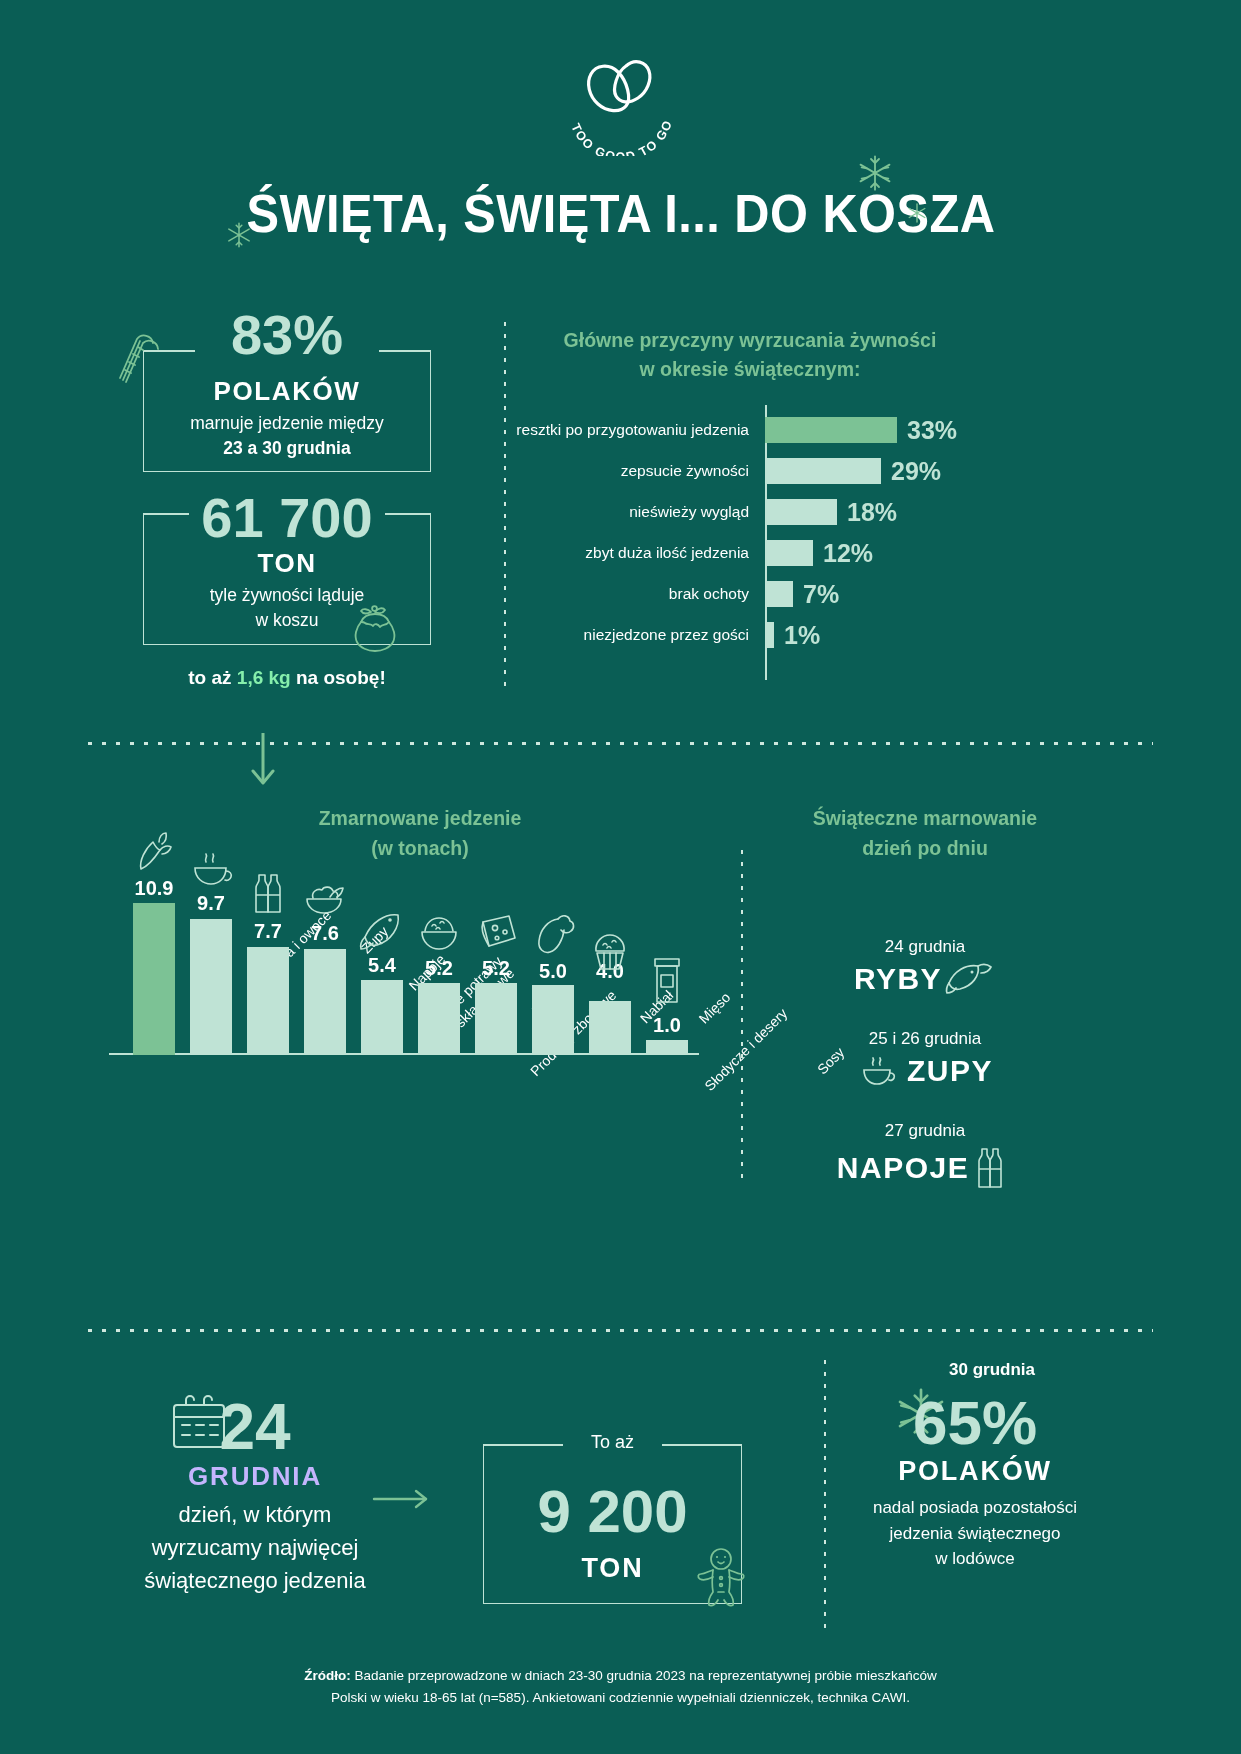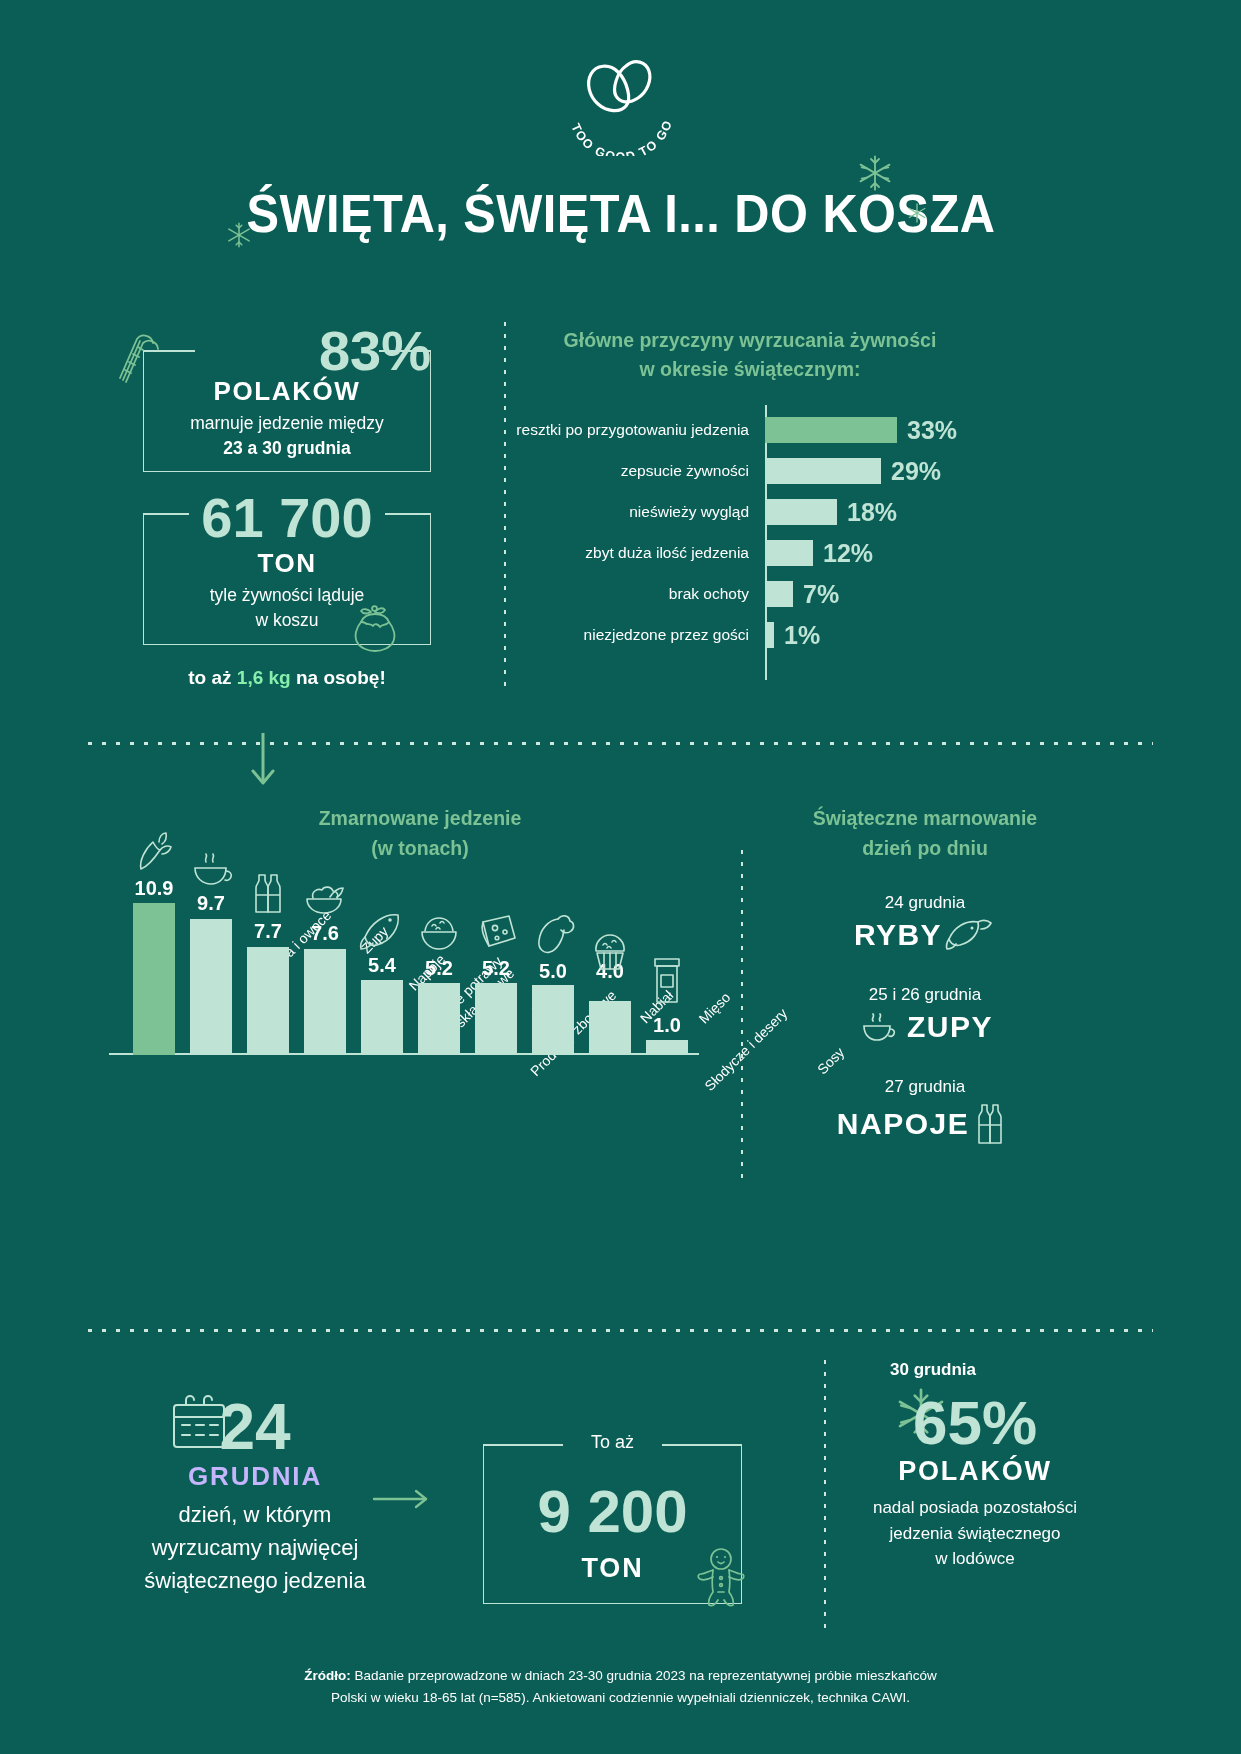--- a/index.html
+++ b/index.html
@@ -100,21 +100,21 @@
     font-size:14px; color:#ffffff; white-space:pre-line; line-height:1.2;
     transform-origin:right top; transform:rotate(-45deg);
     text-align:right; width:190px;
   }
 
   
   #days-title {
     position:absolute; top:803px; left:790px; width:270px;
     text-align:center; font-size:19.5px; font-weight:bold; line-height:1.55; color:#7cc295;
   }
-  .day-block { position:absolute; width:300px; text-align:center; left:775px; }
+  .day-block { position:absolute; width:300px; text-align:center; left:775px;margin-top:44px; }
   .day-date { font-size:17px; color:#ffffff; margin-bottom:4px; }
   .day-name {
     font-family:"Liberation Sans Narrow","Liberation Sans", sans-serif;
     font-weight:bold; font-size:30px; letter-spacing:1.5px; color:#ffffff;
     display:inline-block; vertical-align:middle;
   }
   .day-row { display:flex; align-items:center; justify-content:center; gap:2px; }
 
   
   #b24 { position:absolute; left:140px; top:1395px; width:230px; text-align:center; }
@@ -189,21 +189,21 @@
       <path d="M12 3v18M4.2 7.5l15.6 9M4.2 16.5l15.6-9"></path>
     </g>
   </svg>
 </div>
 
 <div class="stat-box" style="left:143px; top:350px; width:288px; height:122px;">
   <div class="bracket" style="border-top:none;"></div>
   <div style="position:absolute; left:0; top:0; width:52px; height:2px; background:#bfe3d5;"></div>
   <div style="position:absolute; right:0; top:0; width:52px; height:2px; background:#bfe3d5;"></div>
 </div>
-<div class="stat-big" style="position:absolute; left:143px; top:323px; width:288px; text-align:right; font-size:56px;">83%</div>
+<div class="stat-big" style="position:absolute; left:143px; top:307px; width:288px; text-align:center; font-size:56px;">83%</div>
 <div class="stat-sub" style="position:absolute; left:143px; top:376px; width:288px; text-align:center;">POLAKÓW</div>
 <div class="stat-desc" style="position:absolute; left:143px; top:411px; width:288px; text-align:center;">
   <div>marnuje jedzenie między</div>
   <b>23 a 30 grudnia</b>
 </div>
 <svg style="position:absolute; left:112px; top:326px;" width="48" height="58" viewBox="0 0 48 58">
   <g stroke="#7cc295" stroke-width="1.8" fill="none" stroke-linecap="round">
     <path d="M14 56 L31 17 a9 9 0 0 1 15 6"></path>
     <path d="M8 52 L25 13 a9 9 0 0 1 16 4"></path>
     <path d="M11 54 L28 15"></path>
@@ -528,21 +528,21 @@
     <path d="M39 25c1 8 1 16 0 22 3 4 5 9 4 13-3 2-7-1-9-5"></path>
     <path d="M28 47h6"></path>
     <circle cx="27" cy="12" r="1.1" fill="#7cc295" stroke="none"></circle>
     <circle cx="35" cy="12" r="1.1" fill="#7cc295" stroke="none"></circle>
     <path d="M28 17c2 2 4 2 6 0"></path>
     <circle cx="31" cy="33" r="1.4"></circle>
       <circle cx="31" cy="40" r="1.4"></circle>
   </g>
 </svg>
 
-<div style="position:absolute; left:793px; top:1360px; width:280px; text-align:center; font-size:17px; font-weight:bold;">30 grudnia</div>
+<div style="position:absolute; left:852px; top:1360px; width:280px; text-align:center; font-size:17px; font-weight:bold;">30 grudnia</div>
 <svg style="position:absolute; left:892px; top:1385px;" width="58" height="58" viewBox="0 0 24 24">
   <g stroke="#7cc295" stroke-width="1.1" fill="none" stroke-linecap="round">
     <path d="M12 2v20M3.3 7l17.4 10M3.3 17l17.4-10"></path>
     <path d="M12 7l-2.6-2.6M12 7l2.6-2.6M12 17l-2.6 2.6M12 17l2.6 2.6"></path>
     <path d="M7.3 9.4L3.8 8.5M7.3 14.6L3.8 15.5M16.7 9.4l3.5-.9M16.7 14.6l3.5.9"></path>
   </g>
 </svg>
 <div id="b65">
   <div id="b65-num">65%</div>
   <div id="b65-sub">POLAKÓW</div>

